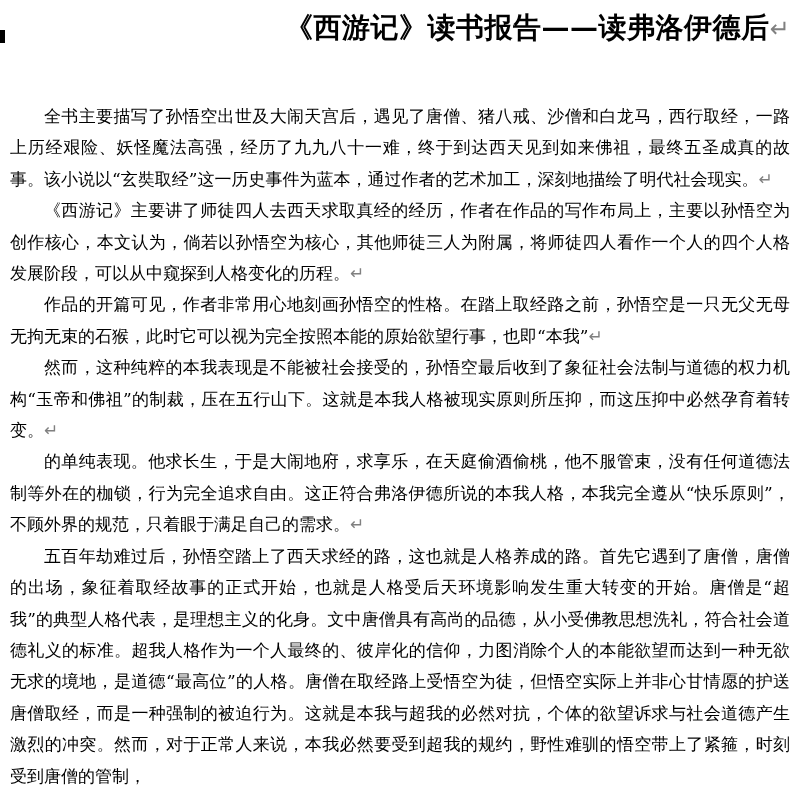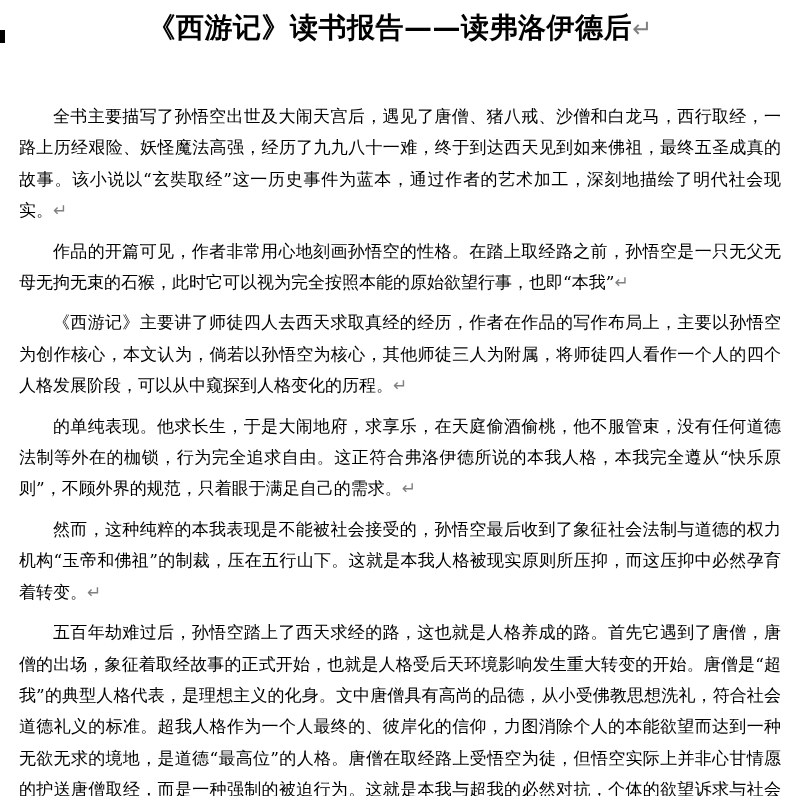--- a/index.html
+++ b/index.html
@@ -21,36 +21,36 @@
   .caret {
     position: absolute;
     left: 0;
     top: 22px;
     width: 5px;
     height: 13px;
     background: #000000;
   }
   .title {
     margin: 8px 10px 52px 10px;
-    text-align: center;
+    text-align: right;
     font-size: 28px;
     font-weight: bold;
     line-height: 40px;
     letter-spacing: 0.5px;
     white-space: nowrap;
   }
   .doc {
     margin: 0 10px;
     font-size: 17px;
     line-height: 31.4px;
     text-align: justify;
     text-justify: inter-ideograph;
   }
   .para {
-    margin: 9px;
+    margin: 0;
     padding: 0;
     text-indent: 2em;
   }
   .ret {
     color: #808080;
     font-family: "DejaVu Sans", "Liberation Sans", sans-serif;
     font-weight: normal;
   }
   .ret-title {
     font-size: 24px;
@@ -59,19 +59,19 @@
 </head>
 <body>
 
 <div class="page">
   <div class="caret"></div>
 
   <h1 class="title"><span>《西游记》读书报告——读弗洛伊德后</span><span class="ret ret-title">↵</span></h1>
 
   <div class="doc">
     <p class="para"><span>全书主要描写了孙悟空出世及大闹天宫后，遇见了唐僧、猪八戒、沙僧和白龙马，西行取经，一路上历经艰险、妖怪魔法高强，经历了九九八十一难，终于到达西天见到如来佛祖，最终五圣成真的故事。该小说以“玄奘取经”这一历史事件为蓝本，通过作者的艺术加工，深刻地描绘了明代社会现实。</span><span class="ret">↵</span></p>
+    <p class="para"><span>《西游记》主要讲了师徒四人去西天求取真经的经历，作者在作品的写作布局上，主要以孙悟空为创作核心，本文认为，倘若以孙悟空为核心，其他师徒三人为附属，将师徒四人看作一个人的四个人格发展阶段，可以从中窥探到人格变化的历程。</span><span class="ret">↵</span></p>
     <p class="para"><span>作品的开篇可见，作者非常用心地刻画孙悟空的性格。在踏上取经路之前，孙悟空是一只无父无母无拘无束的石猴，此时它可以视为完全按照本能的原始欲望行事，也即“本我”</span><span class="ret">↵</span></p>
-    <p class="para"><span>《西游记》主要讲了师徒四人去西天求取真经的经历，作者在作品的写作布局上，主要以孙悟空为创作核心，本文认为，倘若以孙悟空为核心，其他师徒三人为附属，将师徒四人看作一个人的四个人格发展阶段，可以从中窥探到人格变化的历程。</span><span class="ret">↵</span></p>
+    <p class="para"><span>然而，这种纯粹的本我表现是不能被社会接受的，孙悟空最后收到了象征社会法制与道德的权力机构“玉帝和佛祖”的制裁，压在五行山下。这就是本我人格被现实原则所压抑，而这压抑中必然孕育着转变。</span><span class="ret">↵</span></p>
     <p class="para"><span>的单纯表现。他求长生，于是大闹地府，求享乐，在天庭偷酒偷桃，他不服管束，没有任何道德法制等外在的枷锁，行为完全追求自由。这正符合弗洛伊德所说的本我人格，本我完全遵从“快乐原则”，不顾外界的规范，只着眼于满足自己的需求。</span><span class="ret">↵</span></p>
-    <p class="para"><span>然而，这种纯粹的本我表现是不能被社会接受的，孙悟空最后收到了象征社会法制与道德的权力机构“玉帝和佛祖”的制裁，压在五行山下。这就是本我人格被现实原则所压抑，而这压抑中必然孕育着转变。</span><span class="ret">↵</span></p>
     <p class="para"><span>五百年劫难过后，孙悟空踏上了西天求经的路，这也就是人格养成的路。首先它遇到了唐僧，唐僧的出场，象征着取经故事的正式开始，也就是人格受后天环境影响发生重大转变的开始。唐僧是“超我”的典型人格代表，是理想主义的化身。文中唐僧具有高尚的品德，从小受佛教思想洗礼，符合社会道德礼义的标准。超我人格作为一个人最终的、彼岸化的信仰，力图消除个人的本能欲望而达到一种无欲无求的境地，是道德“最高位”的人格。唐僧在取经路上受悟空为徒，但悟空实际上并非心甘情愿的护送唐僧取经，而是一种强制的被迫行为。这就是本我与超我的必然对抗，个体的欲望诉求与社会道德产生激烈的冲突。然而，对于正常人来说，本我必然要受到超我的规约，野性难驯的悟空带上了紧箍，时刻受到唐僧的管制，</span></p>
   </div>
 </div>
 
 </body></html>

